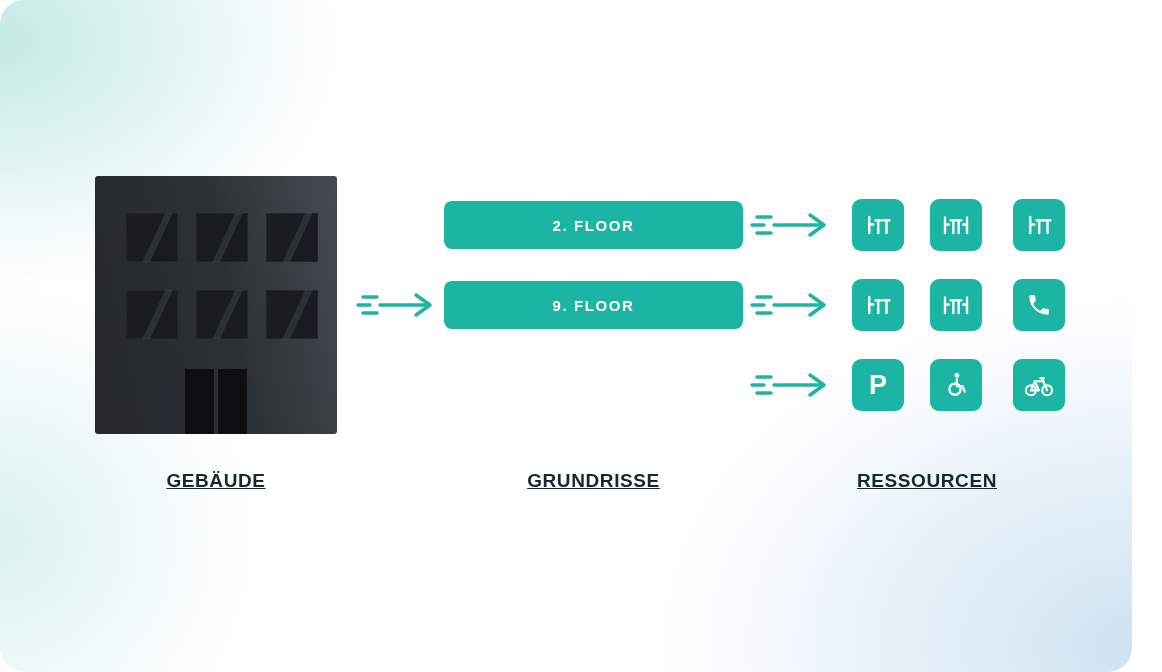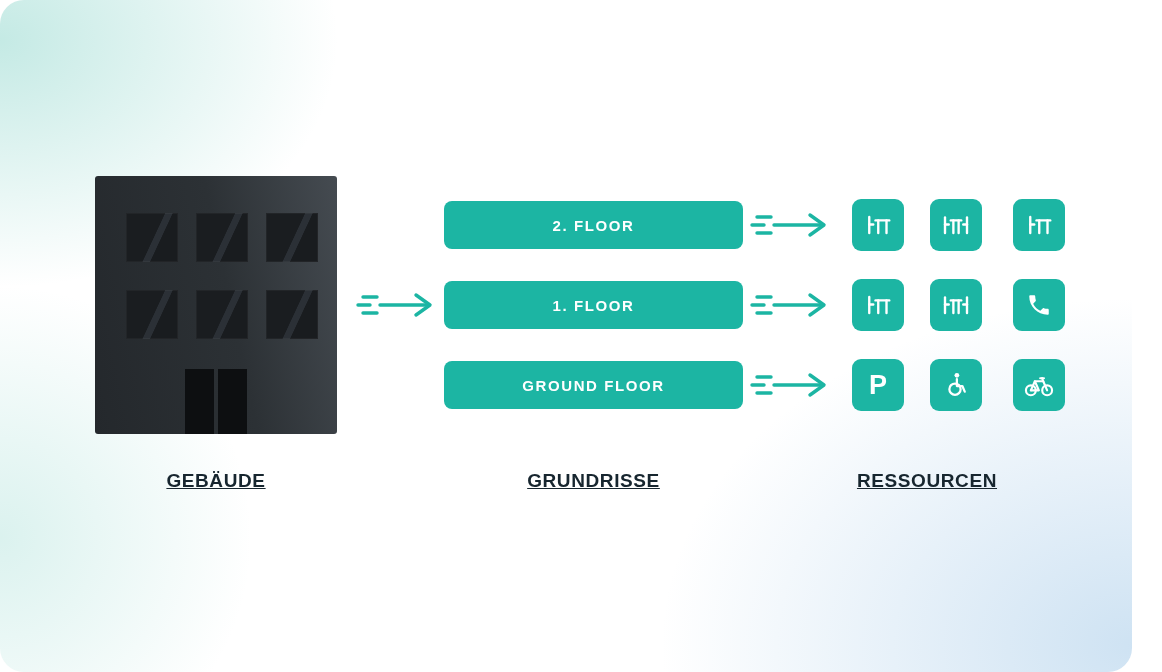--- a/index.html
+++ b/index.html
@@ -99,24 +99,21 @@
   </div>
 
   <svg class="arrow arrow-main">
       <use href="#speed-arrow"></use>
     </svg>
 
   <div class="floor-btn floor-2">
     <span>2. FLOOR</span>
   </div>
   <div class="floor-btn floor-1">
-    <span>1. FLOOR</span>
-  </div>
-  <div class="floor-btn floor-g">
-    <span>GROUND FLOOR</span>
+    <span>9. FLOOR</span>
   </div>
 
   <svg class="arrow arrow-r2">
       <use href="#speed-arrow"></use>
     </svg>
   <svg class="arrow arrow-r1">
       <use href="#speed-arrow"></use>
     </svg>
   <svg class="arrow arrow-rg">
       <use href="#speed-arrow"></use>

